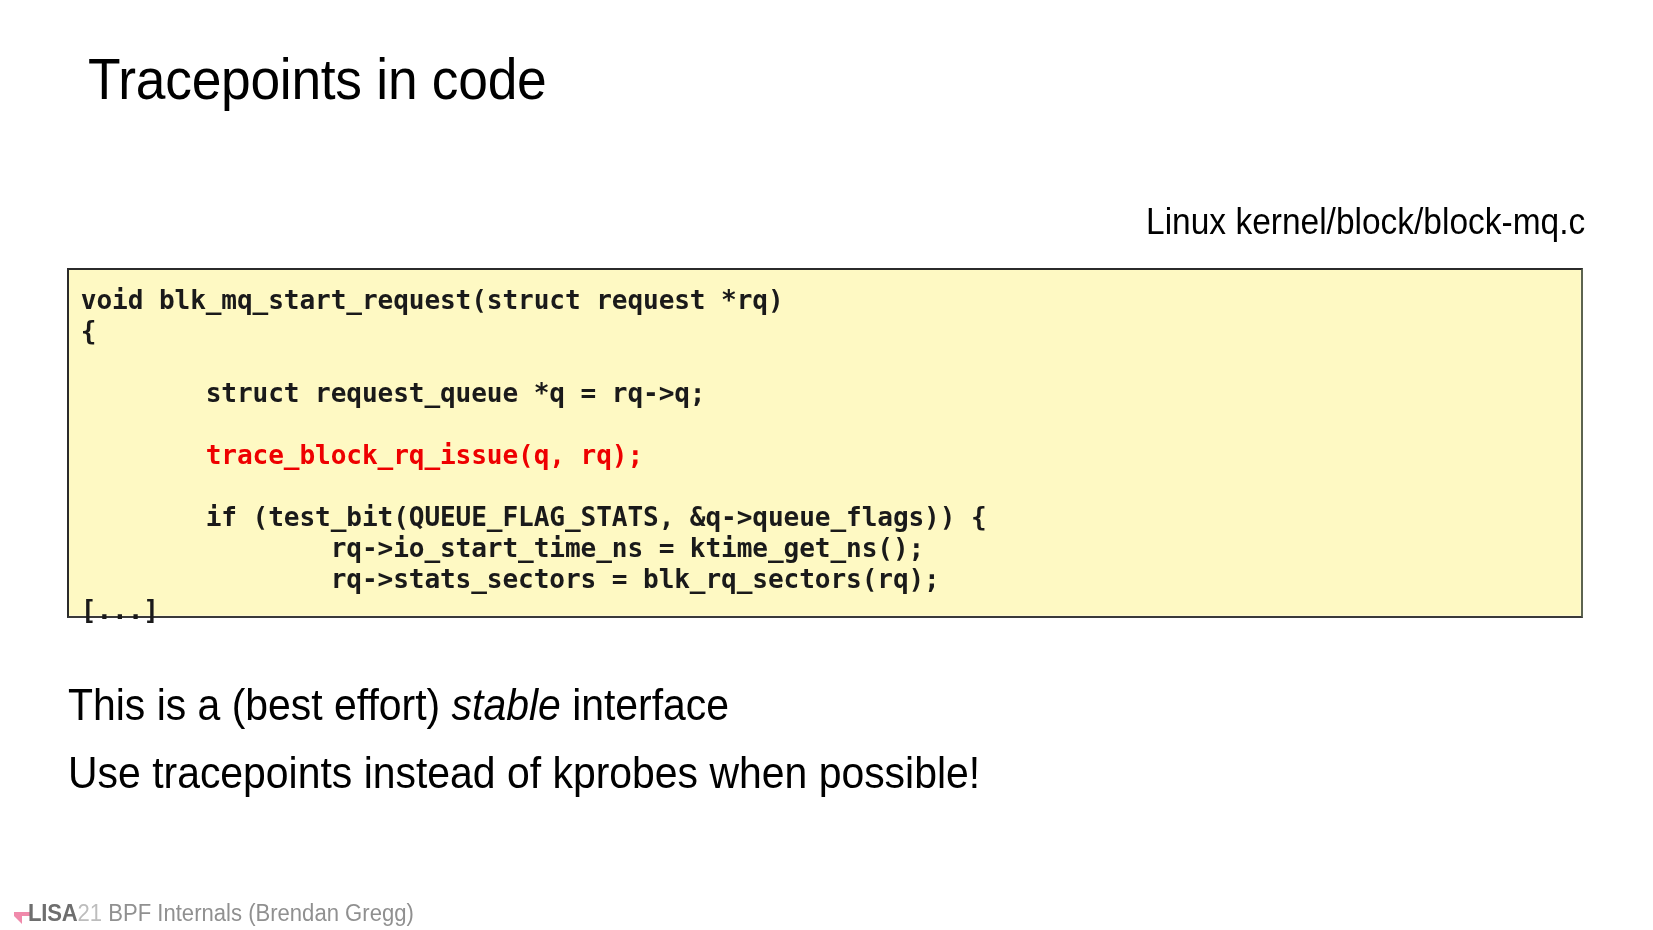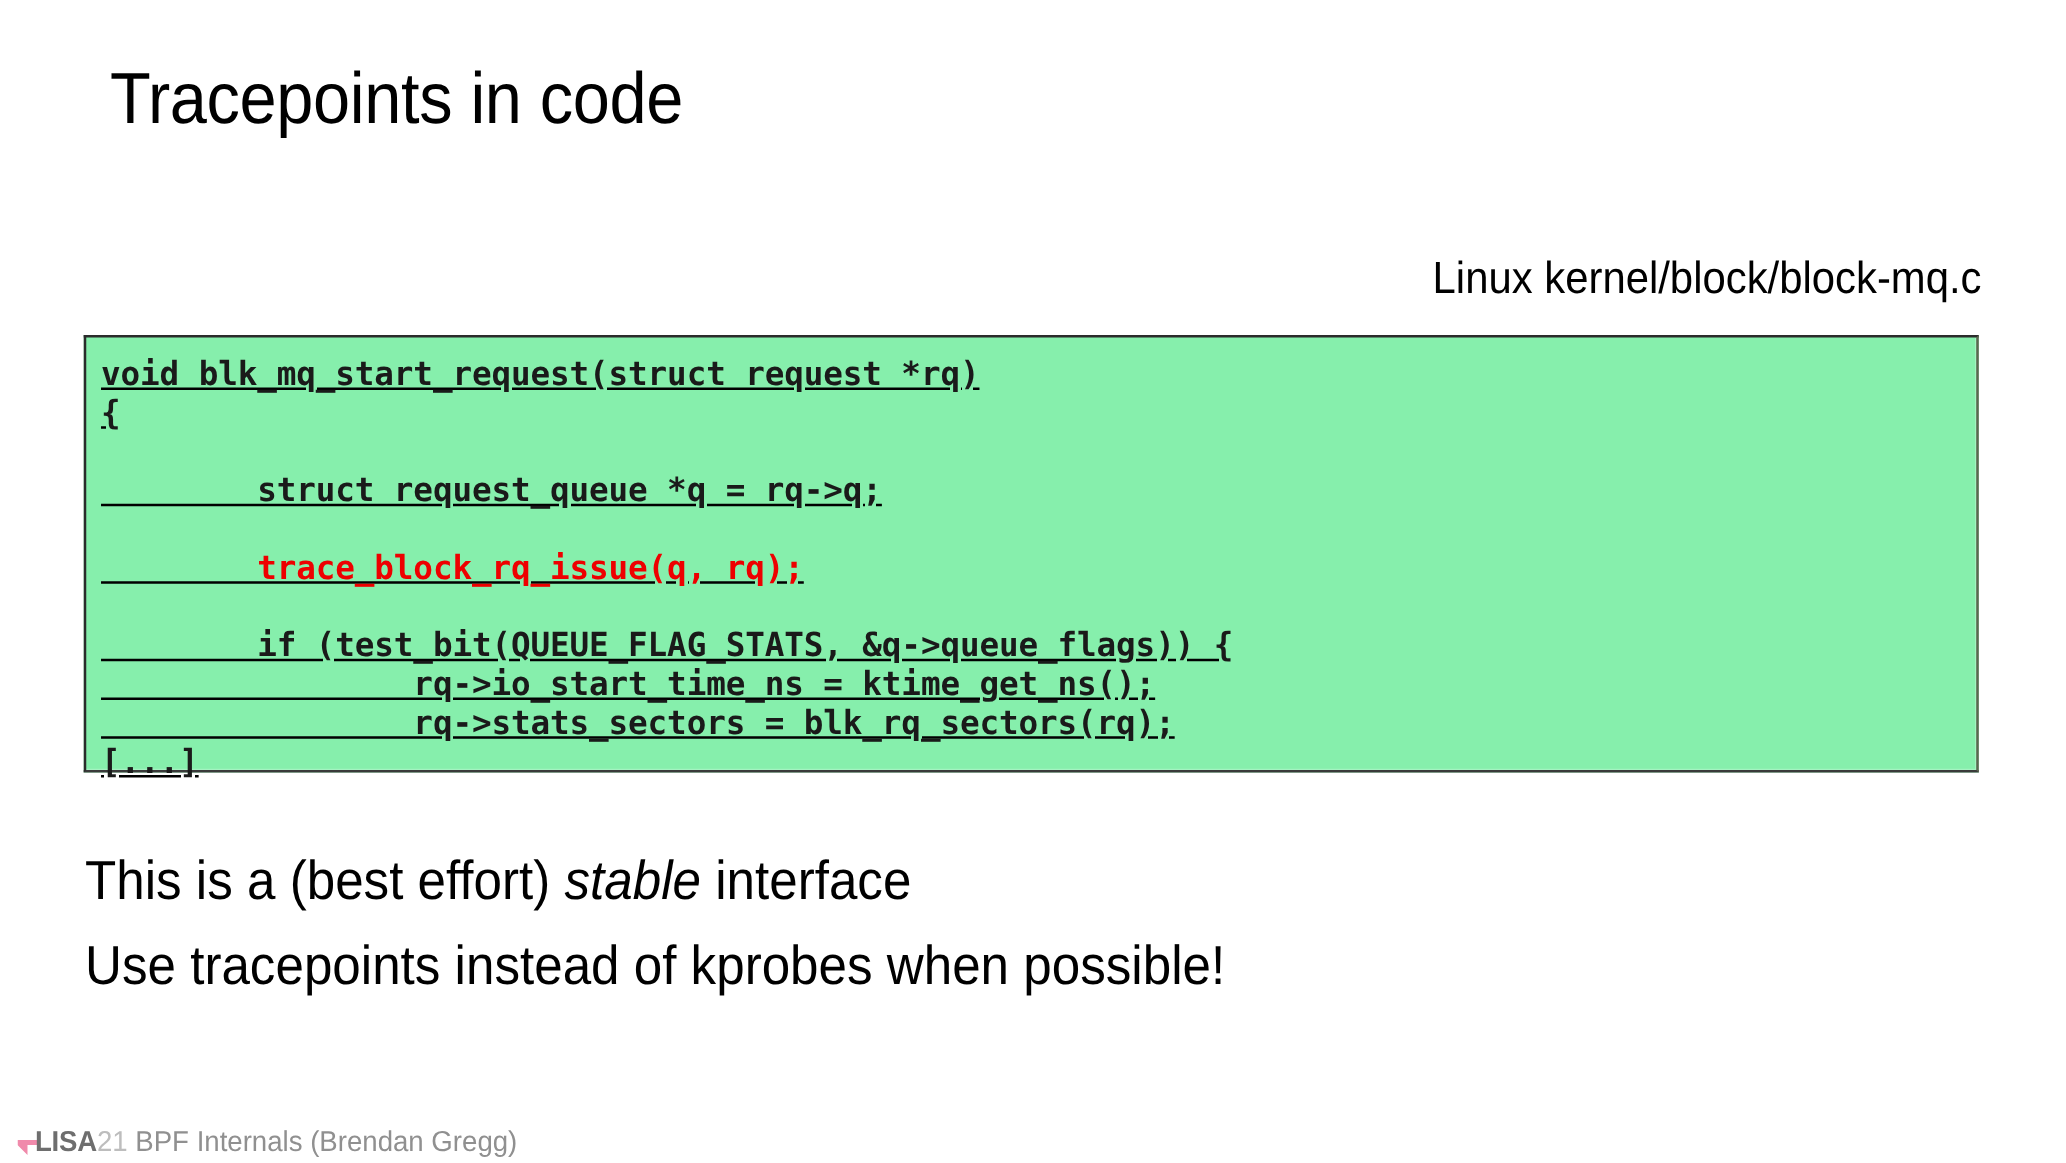--- a/index.html
+++ b/index.html
@@ -127,21 +127,21 @@
 </style>
 </head>
 <body>
 
 <div id="slide">
 
   <div id="slide-title">Tracepoints in code</div>
 
   <div id="code-caption">Linux kernel/block/block-mq.c</div>
 
-  <div id="code-box" style="background: #86efac; text-decoration: underline;">
+  <div id="code-box" style="background: #fef9c3;">
     <pre id="code-pre"><span>void blk_mq_start_request(struct request *rq)</span>
 <span>{</span>
 <span></span>
 <span>        struct request_queue *q = rq-&gt;q;</span>
 <span></span>
 <span class="hl" style="color: rgb(238, 0, 0);">        trace_block_rq_issue(q, rq);</span>
 <span></span>
 <span>        if (test_bit(QUEUE_FLAG_STATS, &amp;q-&gt;queue_flags)) {</span>
 <span>                rq-&gt;io_start_time_ns = ktime_get_ns();</span>
 <span>                rq-&gt;stats_sectors = blk_rq_sectors(rq);</span>

